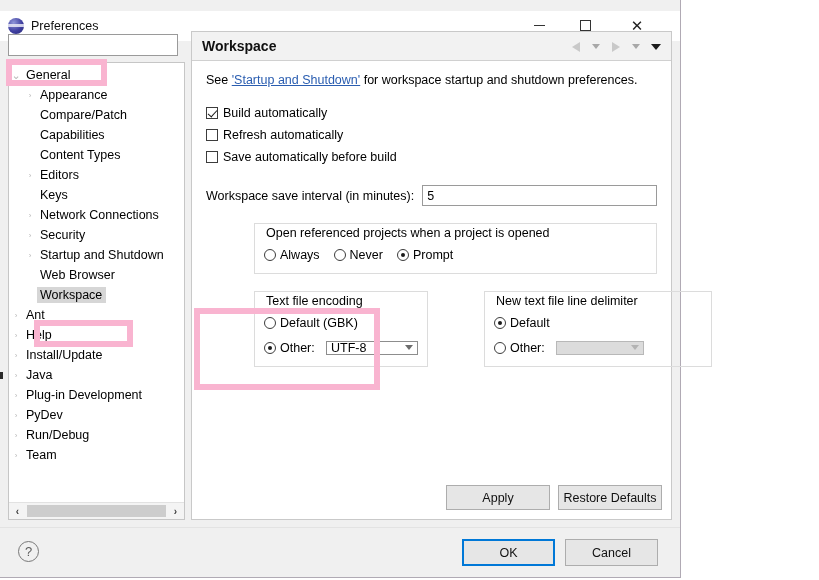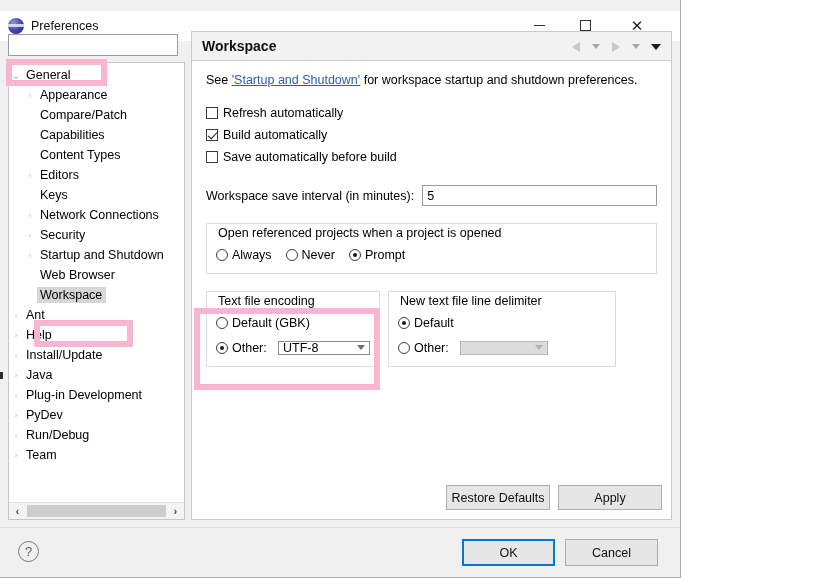--- a/index.html
+++ b/index.html
@@ -187,21 +187,21 @@
   #save-interval-input {
     flex: 1; height: 21px; background: #fff;
     border: 1px solid #9a9a9a; padding: 1px 4px;
     font-family: "Liberation Sans", sans-serif; font-size: 12.5px;
     outline: none;
   }
 
   
   .group {
     position: relative; border: 1px solid #dcdcdc;
-    padding: 21px 9px 9px 9px; margin-top: 17px;
+    padding: 21px 9px 9px 9px; margin-top: 17px; margin-left: 48px;
   }
   .group > .glabel {
     position: absolute; top: -1px; left: 8px;
     background: #ffffff; padding: 0 3px;
     font-size: 12.5px; line-height: 14px; transform: translateY(3px);
   }
   #group-refprojects .radios { display: flex; align-items: center; gap: 14px; }
   #group-refprojects .rad-row { margin-bottom: 0; }
 
   #encoding-row { display: flex; gap: 8px; margin-top: 17px; }
@@ -408,26 +408,26 @@
     </div>
 
     <div id="page-body">
 
       <p class="intro">
         <span>See </span><a class="link" href="#">'Startup and Shutdown'</a><span> for workspace startup and shutdown preferences.</span>
       </p>
 
       <div id="checkbox-list">
           <div class="chk-row">
+            <span class="chk on"></span>
+            <span>Build automatically</span>
+          </div>
+          <div class="chk-row">
             <span class="chk"></span>
             <span>Refresh automatically</span>
-          </div>
-          <div class="chk-row">
-            <span class="chk on"></span>
-            <span>Build automatically</span>
           </div>
           <div class="chk-row">
             <span class="chk"></span>
             <span>Save automatically before build</span>
           </div>
         </div>
 
       <div id="save-interval-row">
         <span id="save-interval-label">Workspace save interval (in minutes):</span>
         <input id="save-interval-input" type="text" value="5" style="">
@@ -486,22 +486,22 @@
               <span class="cv"></span>
               <span class="chev"></span>
             </div>
           </div>
         </div>
 
       </div>
     </div>
 
     <div id="page-actions">
+      <div class="pbtn">Apply</div>
       <div class="pbtn">Restore Defaults</div>
-      <div class="pbtn">Apply</div>
     </div>
   </div>
 
   <div id="footer">
     <div id="help-icon">?</div>
     <div id="footer-buttons">
       <div class="fbtn default">OK</div>
       <div class="fbtn">Cancel</div>
     </div>
   </div>

